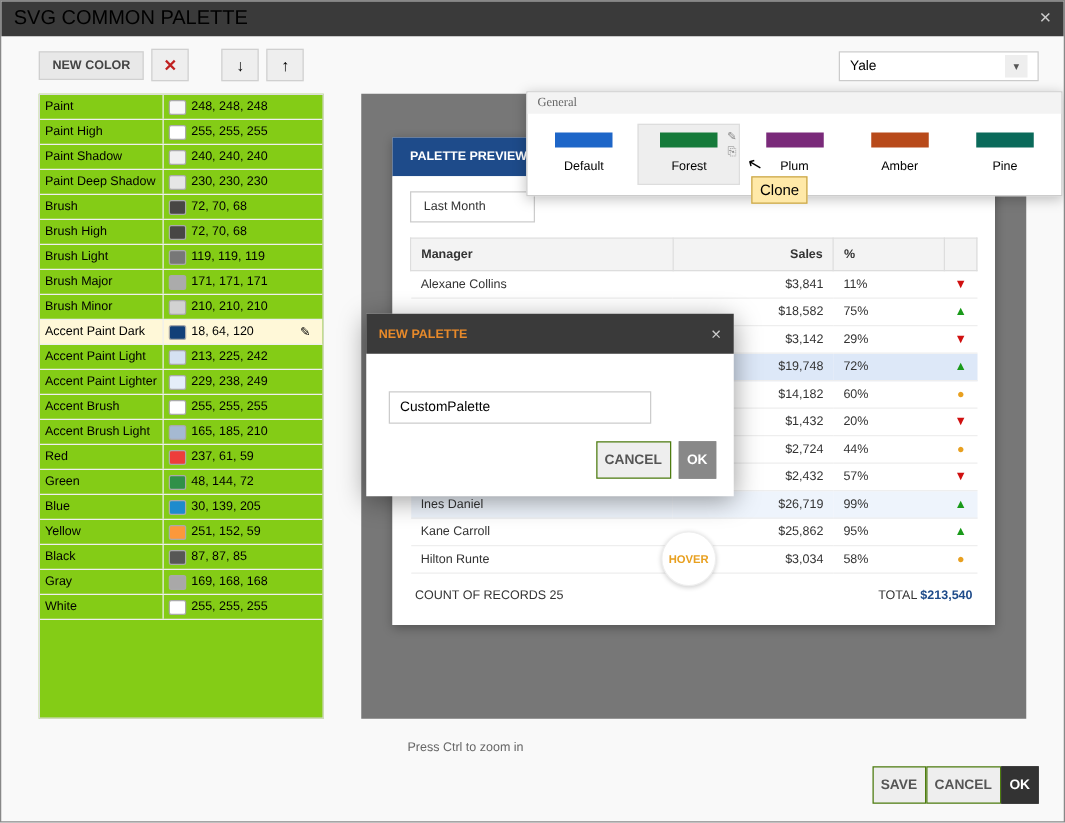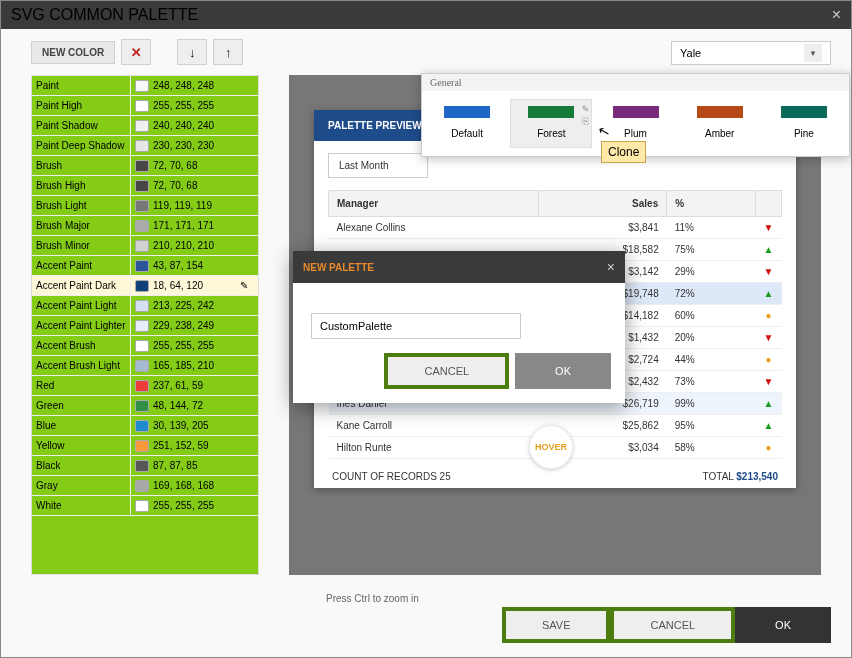--- a/index.html
+++ b/index.html
@@ -22,21 +22,21 @@
   .color-name { width: 99px; padding-left: 4px; border-right: 1px solid #eee; height: 100%; display: flex; align-items: center; }
   .color-swatch { width: 14px; height: 12px; margin: 0 4px; border: 1px solid #aaa; border-radius: 2px; flex-shrink: 0; }
   .color-value { flex: 1; }
   .eyedropper { width: 14px; margin-right: 4px; }
   
   .preview-pane { flex: 1; background: #777; position: relative; overflow: hidden; }
   
   .preview-card { position: absolute; left: 25px; top: 35px; right: 25px; background: #fff; box-shadow: 0 2px 8px rgba(0,0,0,.3); }
   .preview-header { background: #1e4b8a; color: #fff; padding: 10px 14px; font-size: 10px; font-weight: bold; }
   .preview-header .op { opacity: .6; font-weight: normal; }
-  .preview-body { background: #fff; padding: 12px 14px 2px 14px; font-size: 10px; color: #333; }
+  .preview-body { background: #fff; padding: 12px 14px 14px 14px; font-size: 10px; color: #333; }
   .filter-box { border: 1px solid #ccc; padding: 6px 10px; margin-bottom: 12px; display: inline-block; min-width: 100px; }
   
   table.data { width: 100%; border-collapse: collapse; font-size: 10px; }
   table.data th { text-align: left; padding: 7px 8px; border: 1px solid #ddd; background: #f3f3f3; font-weight: bold; }
   table.data th.r { text-align: right; }
   table.data td { padding: 5px 8px; border-top: 1px solid #eee; border-bottom: 1px solid #eee; }
   table.data td.r { text-align: right; }
   table.data tr.hl td { background: #dde8f8; }
   table.data tr.hov td { background: #eef4fc; }
   .arrow { font-size: 10px; text-align: center; width: 18px; }
@@ -45,40 +45,40 @@
   .arrow.dot { color: #e8a020; }
   
   .hover-badge { position: absolute; left: 240px; top: 350px; background: #fff; border: 1px solid #eee; border-radius: 50%; width: 44px; height: 44px; display: flex; align-items: center; justify-content: center; font-size: 9px; font-weight: bold; color: #e8a020; box-shadow: 0 1px 4px rgba(0,0,0,.2); }
   
   .totals { display: flex; justify-content: space-between; padding: 12px 4px 4px 4px; font-size: 10px; }
   .totals .tot-val { font-weight: bold; color: #1e4b8a; }
   
   .zoom-hint { position: absolute; left: 325px; top: 592px; font-size: 10px; color: #666; }
   
   .footer-btns { position: absolute; right: 20px; bottom: 14px; display: flex; gap: 0; }
-  .btn { padding: 8px 36px; font-size: 11px; border: 4px solid #4d7c0f; background: #eee; cursor: pointer; font-weight: normal; color: #555; }
+  .btn { padding: 8px 6px; font-size: 11px; border: 1px solid #4d7c0f; background: #eee; cursor: pointer; font-weight: bold; color: #555; }
   .btn.primary { background: #333; color: #fff; border-color: #333; }
   .btn.mid { background: #888; color: #fff; border-color: #888; }
   
   
   .dropdown-sel { position: absolute; right: 20px; top: 40px; width: 160px; height: 24px; border: 1px solid #ccc; background: #fff; display: flex; align-items: center; padding: 0 8px; font-size: 11px; justify-content: space-between; }
   .dropdown-sel .chev { background: #eee; width: 18px; height: 18px; display: flex; align-items: center; justify-content: center; font-size: 9px; color: #555; }
   
   .palette-popup { position: absolute; left: 420px; top: 72px; right: 1px; background: #fff; border: 1px solid #ccc; box-shadow: 0 2px 10px rgba(0,0,0,.25); z-index: 5; }
   .palette-popup .section-label { background: #f3f3f3; padding: 3px 8px; font-size: 10px; color: #666; font-family: Liberation Serif, serif; }
   .palette-grid { display: flex; padding: 8px 4px; gap: 2px; }
   .palette-item { flex: 1; text-align: center; padding: 6px 4px 8px 4px; font-size: 10px; cursor: pointer; position: relative; border: 1px solid transparent; }
   .palette-item.sel { background: #eee; border: 1px solid #ddd; }
   .palette-sw { height: 12px; margin: 0 auto 10px auto; width: 46px; }
   .palette-edit { position: absolute; right: 2px; top: 4px; font-size: 9px; color: #888; display: flex; flex-direction: column; gap: 2px; }
   .tooltip { position: absolute; left: 600px; top: 140px; background: #ffe9a8; border: 1px solid #c9a64a; padding: 3px 6px; font-size: 12px; z-index: 10; }
   .cursor-fake { position: absolute; left: 597px; top: 122px; font-size: 14px; z-index: 11; transform: rotate(-15deg); }
   
   
-  .modal { position: absolute; left: 292px; top: 250px; width: 332px; background: #fff; box-shadow: 0 4px 20px rgba(0,0,0,.4); z-index: 20; }
+  .modal { position: absolute; left: 292px; top: 250px; width: 294px; background: #fff; box-shadow: 0 4px 20px rgba(0,0,0,.4); z-index: 20; }
   .modal-header { background: #3a3a3a; color: #e88a2a; padding: 8px 10px; font-size: 10px; font-weight: bold; display: flex; justify-content: space-between; align-items: center; }
   .modal-header .x { color: #ccc; font-weight: normal; font-size: 14px; cursor: pointer; }
   .modal-body { padding: 30px 18px 14px 18px; }
   .modal-body input { width: 210px; padding: 6px 8px; border: 1px solid #ccc; font-size: 11px; }
   .modal-footer { display: flex; justify-content: flex-end; gap: 6px; padding: 0 14px 14px 14px; }
 </style>
 </head>
 <body>
 
 <div class="titlebar">
@@ -134,25 +134,20 @@
       <div class="color-row">
         <div class="color-name">Brush Major</div>
         <div class="color-swatch" style="background:#ababab"></div>
         <div class="color-value">171, 171, 171</div>
       </div>
       <div class="color-row">
         <div class="color-name">Brush Minor</div>
         <div class="color-swatch" style="background:#d2d2d2"></div>
         <div class="color-value">210, 210, 210</div>
       </div>
-      <div class="color-row">
-        <div class="color-name">Accent Paint</div>
-        <div class="color-swatch" style="background:#2b579a"></div>
-        <div class="color-value">43, 87, 154</div>
-      </div>
       <div class="color-row highlight">
         <div class="color-name">Accent Paint Dark</div>
         <div class="color-swatch" style="background:#124078"></div>
         <div class="color-value">18, 64, 120</div>
         <div class="eyedropper">✎</div>
       </div>
       <div class="color-row">
         <div class="color-name">Accent Paint Light</div>
         <div class="color-swatch" style="background:#d5e1f2"></div>
         <div class="color-value">213, 225, 242</div>
@@ -265,21 +260,21 @@
               </tr>
               <tr>
                 <td></td>
                 <td class="r">$2,724</td>
                 <td>44%</td>
                 <td class="arrow dot">●</td>
               </tr>
               <tr>
                 <td>Christ Berge</td>
                 <td class="r">$2,432</td>
-                <td>73%</td>
+                <td>57%</td>
                 <td class="arrow down">▼</td>
               </tr>
               <tr class="hov">
                 <td>Ines Daniel</td>
                 <td class="r">$26,719</td>
                 <td>99%</td>
                 <td class="arrow up">▲</td>
               </tr>
               <tr>
                 <td>Kane Carroll</td>

